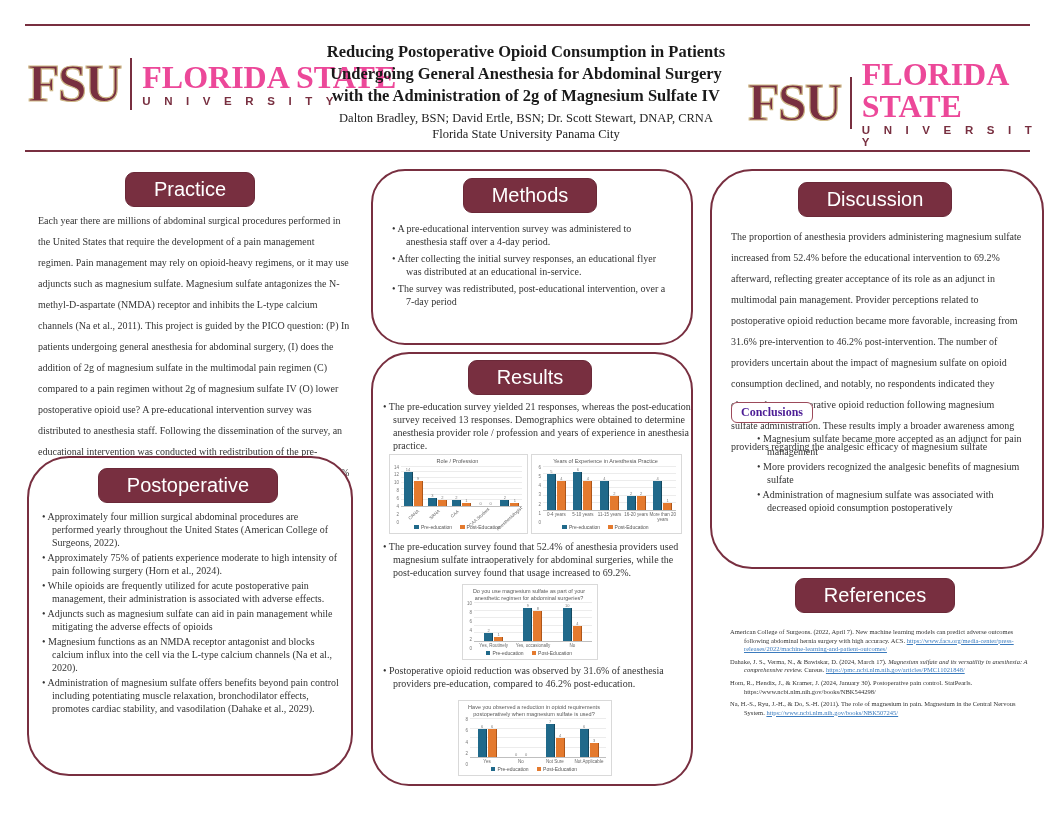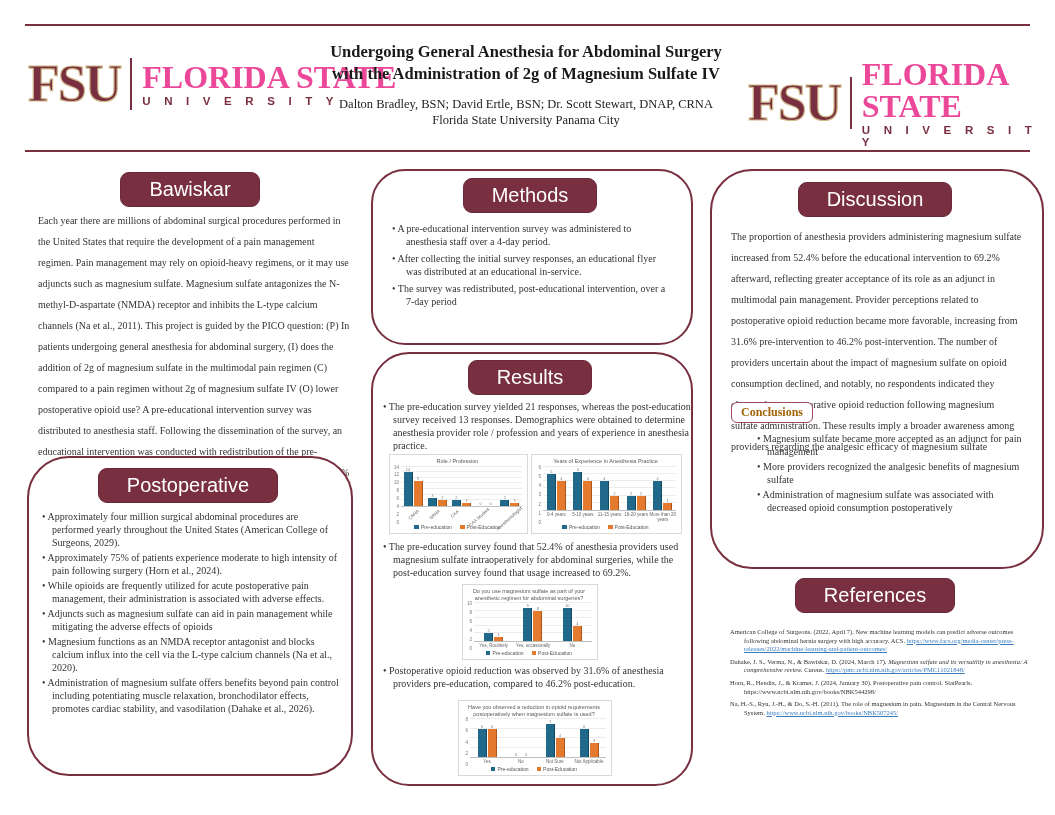--- a/index.html
+++ b/index.html
@@ -14,41 +14,41 @@
   .logo-acronym{
     font-family:"Liberation Serif",serif;font-weight:bold;font-size:52px;line-height:52px;
     color:#782F40;letter-spacing:-2px;-webkit-text-stroke:1.2px #CEB888;
   }
   .logo-divider{width:2px;height:52px;background:#782F40;}
   .logo-wordmark{display:flex;flex-direction:column;line-height:1;}
   .logo-name{font-family:Liberation Serif, serif;font-weight:bold;font-size:32px;color:#ec4899;letter-spacing:0px;}
   .logo-sub{font-family:"Liberation Sans",sans-serif;font-size:11.5px;color:#782F40;letter-spacing:5.2px;margin-top:3px;font-weight:bold;}
   .title-block{left:300px;top:41px;width:452px;text-align:center;}
   .poster-title{font-weight:bold;font-size:16.5px;line-height:22px;color:#1a1a1a;}
-  .authors{font-size:12.5px;margin-top:12px;}
+  .authors{font-size:12.5px;margin-top:4px;}
   .institution{font-size:12.5px;margin-top:1px;}
   
   .box{position:absolute;border:2px solid #782F40;border-radius:42px;background:#fff;}
   .btn-row{position:absolute;text-align:center;}
   .section-btn{
     display:inline-block;background:#782F40;color:#fff;
     font-family:"Liberation Sans",sans-serif;font-size:20px;line-height:1;
     padding:6px 28px 7px 28px;border-radius:9px;border:1px solid #6a2938;
   }
   .body-text{font-size:10px;line-height:21px;color:#333;}
   ul.bullets{list-style:none;margin:0;padding:0;font-size:10px;line-height:13px;color:#333;}
   ul.bullets li{padding-left:10px;text-indent:-10px;margin-bottom:2px;}
   ul.bullets li::before{content:"• ";}
   ul.bullets.wide li{padding-left:20px;text-indent:-14px;margin-bottom:4px;}
   .bullet-p{font-size:10px;line-height:13px;color:#333;padding-left:10px;text-indent:-10px;}
   .bullet-p::before{content:"• ";}
   
   .conclusions-label{
     position:absolute;border:1.5px solid #9c4a5a;border-radius:6px;background:#fff;
-    color:#a16207;font-weight:bold;font-size:12px;padding:2px 9px;
+    color:#4c1d95;font-weight:bold;font-size:12px;padding:2px 9px;
   }
   
   .refs{font-size:6.5px;line-height:8.6px;color:#333;}
   .refs p{margin:0 0 4px 0;padding-left:14px;text-indent:-14px;}
   .refs a{color:#3B7BBE;text-decoration:underline;}
   .refs .it{font-style:italic;}
   
   .chart{
     position:absolute;background:#fff;border:1px solid #d9d9d9;
     display:flex;flex-direction:column;padding:3px 5px 2px 3px;box-sizing:border-box;
@@ -97,44 +97,45 @@
 <div class="abs logo" style="left:748px;top:58px;">
   <span class="logo-acronym">FSU</span>
   <span class="logo-divider"></span>
   <span class="logo-wordmark">
     <span class="logo-name">FLORIDA STATE</span>
     <span class="logo-sub">U N I V E R S I T Y</span>
   </span>
 </div>
 
 <div class="abs title-block">
+  <div class="poster-title">Reducing Postoperative Opioid Consumption in Patients</div>
   <div class="poster-title">Undergoing General Anesthesia for Abdominal Surgery</div>
   <div class="poster-title">with the Administration of 2g of Magnesium Sulfate IV</div>
   <div class="authors">Dalton Bradley, BSN; David Ertle, BSN; Dr. Scott Stewart, DNAP, CRNA</div>
   <div class="institution">Florida State University Panama City</div>
 </div>
 
 <div class="rule" style="left:25px;top:150px;width:1005px;"></div>
 
 <div class="btn-row" style="left:30px;top:172px;width:320px;">
-  <span class="section-btn">Bawiskar</span>
+  <span class="section-btn">Practice</span>
 </div>
 <div class="abs body-text" style="left:38px;top:210px;width:312px;">Each year there are millions of abdominal surgical procedures performed in the United States that require the development of a pain management regimen. Pain management may rely on opioid-heavy regimens, or it may use adjuncts such as magnesium sulfate. Magnesium sulfate antagonizes the N-methyl-D-aspartate (NMDA) receptor and inhibits the L-type calcium channels (Na et al., 2011). This project is guided by the PICO question: (P) In patients undergoing general anesthesia for abdominal surgery, (I) does the addition of 2g of magnesium sulfate in the multimodal pain regimen (C) compared to a pain regimen without 2g of magnesium sulfate IV (O) lower postoperative opioid use? A pre-educational intervention survey was distributed to anesthesia staff. Following the dissemination of the survey, an educational intervention was conducted with redistribution of the pre-educational survey. Results from the pre-education survey showed that 31.6% (n=6) of anesthesia providers observed a reduction in opioid usage postoperatively while 46.2% (n=6) observed a reduction in the post-education survey.</div>
 
 <div class="box" style="left:27px;top:456px;width:322px;height:316px;"></div>
 <div class="btn-row" style="left:27px;top:468px;width:322px;">
   <span class="section-btn">Postoperative</span>
 </div>
 <ul class="bullets abs" style="left:42px;top:510px;width:298px;">
-    <li>Approximately four million surgical abdominal procedures are performed yearly throughout the United States (American College of Surgeons, 2029).</li>
+    <li>Approximately four million surgical abdominal procedures are performed yearly throughout the United States (American College of Surgeons, 2022).</li>
     <li>Approximately 75% of patients experience moderate to high intensity of pain following surgery (Horn et al., 2024).</li>
     <li>While opioids are frequently utilized for acute postoperative pain management, their administration is associated with adverse effects.</li>
     <li>Adjuncts such as magnesium sulfate can aid in pain management while mitigating the adverse effects of opioids</li>
     <li>Magnesium functions as an NMDA receptor antagonist and blocks calcium influx into the cell via the L-type calcium channels (Na et al., 2020).</li>
-    <li>Administration of magnesium sulfate offers benefits beyond pain control including potentiating muscle relaxation, bronchodilator effects, promotes cardiac stability, and vasodilation (Dahake et al., 2026).</li>
+    <li>Administration of magnesium sulfate offers benefits beyond pain control including potentiating muscle relaxation, bronchodilator effects, promotes cardiac stability, and vasodilation (Dahake et al., 2029).</li>
   </ul>
 
 <div class="box" style="left:371px;top:169px;width:318px;height:172px;border-radius:34px;"></div>
 <div class="btn-row" style="left:371px;top:178px;width:318px;">
   <span class="section-btn">Methods</span>
 </div>
 <ul class="bullets wide abs" style="left:386px;top:222px;width:286px;">
     <li>A pre-educational intervention survey was administered to anesthesia staff over a 4-day period.</li>
     <li>After collecting the initial survey responses, an educational flyer was distributed at an educational in-service.</li>
     <li>The survey was redistributed, post-educational intervention, over a 7-day period</li>

